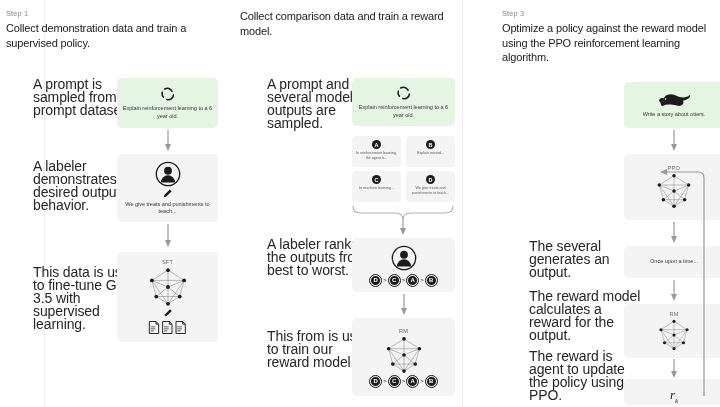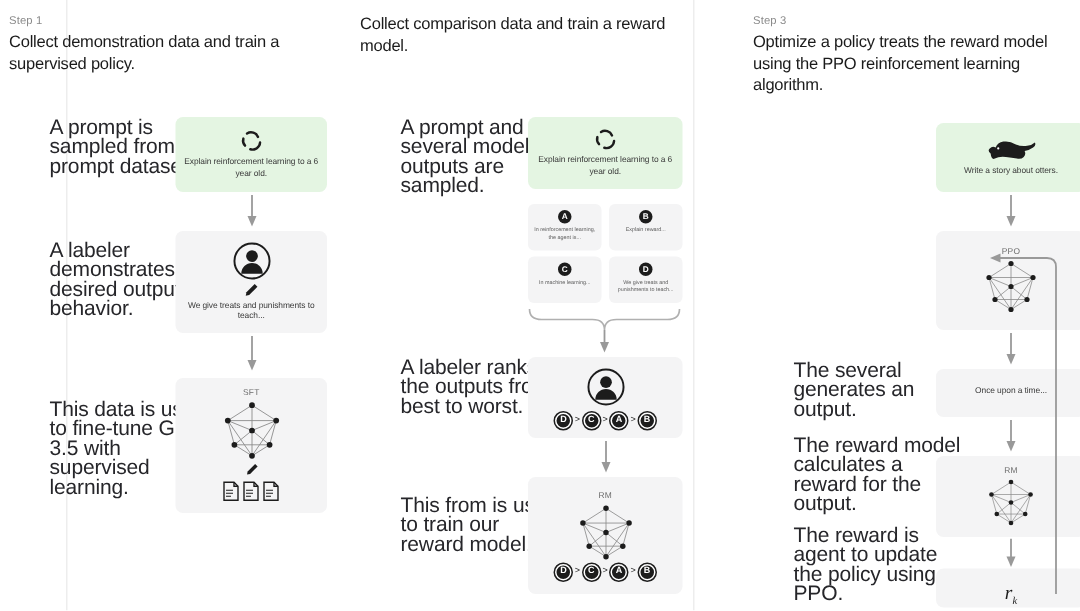--- a/index.html
+++ b/index.html
@@ -290,21 +290,21 @@
         <span class="rank-gt">&gt;</span>
         <div class="rank-badge">A</div>
         <span class="rank-gt">&gt;</span>
         <div class="rank-badge">B</div>
       </div>
     </div>
   </div>
 
   <div class="col col-3">
     <div class="step-label">Step 3</div>
-    <div class="step-title">Optimize a policy treats the reward model using the PPO reinforcement learning algorithm.</div>
+    <div class="step-title">Optimize a policy against the reward model using the PPO reinforcement learning algorithm.</div>
 
     <div class="caption" style="top:240px">The several generates an output.</div>
     <div class="caption" style="top:290px">The reward model calculates a reward for the output.</div>
     <div class="caption" style="top:350px">The reward is agent to update the policy using PPO.</div>
 
     <div class="box green" style="left:128px; top:82px; width:100px; height:46px;">
       <span>
         <svg width="34" height="15" viewBox="0 0 60 26">
           <path d="M6 18 q-4 -3 -1 -6 q3 -3 7 -1 q2 -6 9 -7 q8 -1 14 3 q6 3 14 2 q6 -1 9 -4 q2 3 -2 6 q-4 3 -10 4 q2 4 -1 7 q-3 3 -8 2 q-6 -1 -13 -2 q-8 -1 -13 2 q-4 2 -5 -6 z" fill="#1c1c1c"></path>
           <circle cx="15" cy="12" r="1.3" fill="#fff"></circle>

